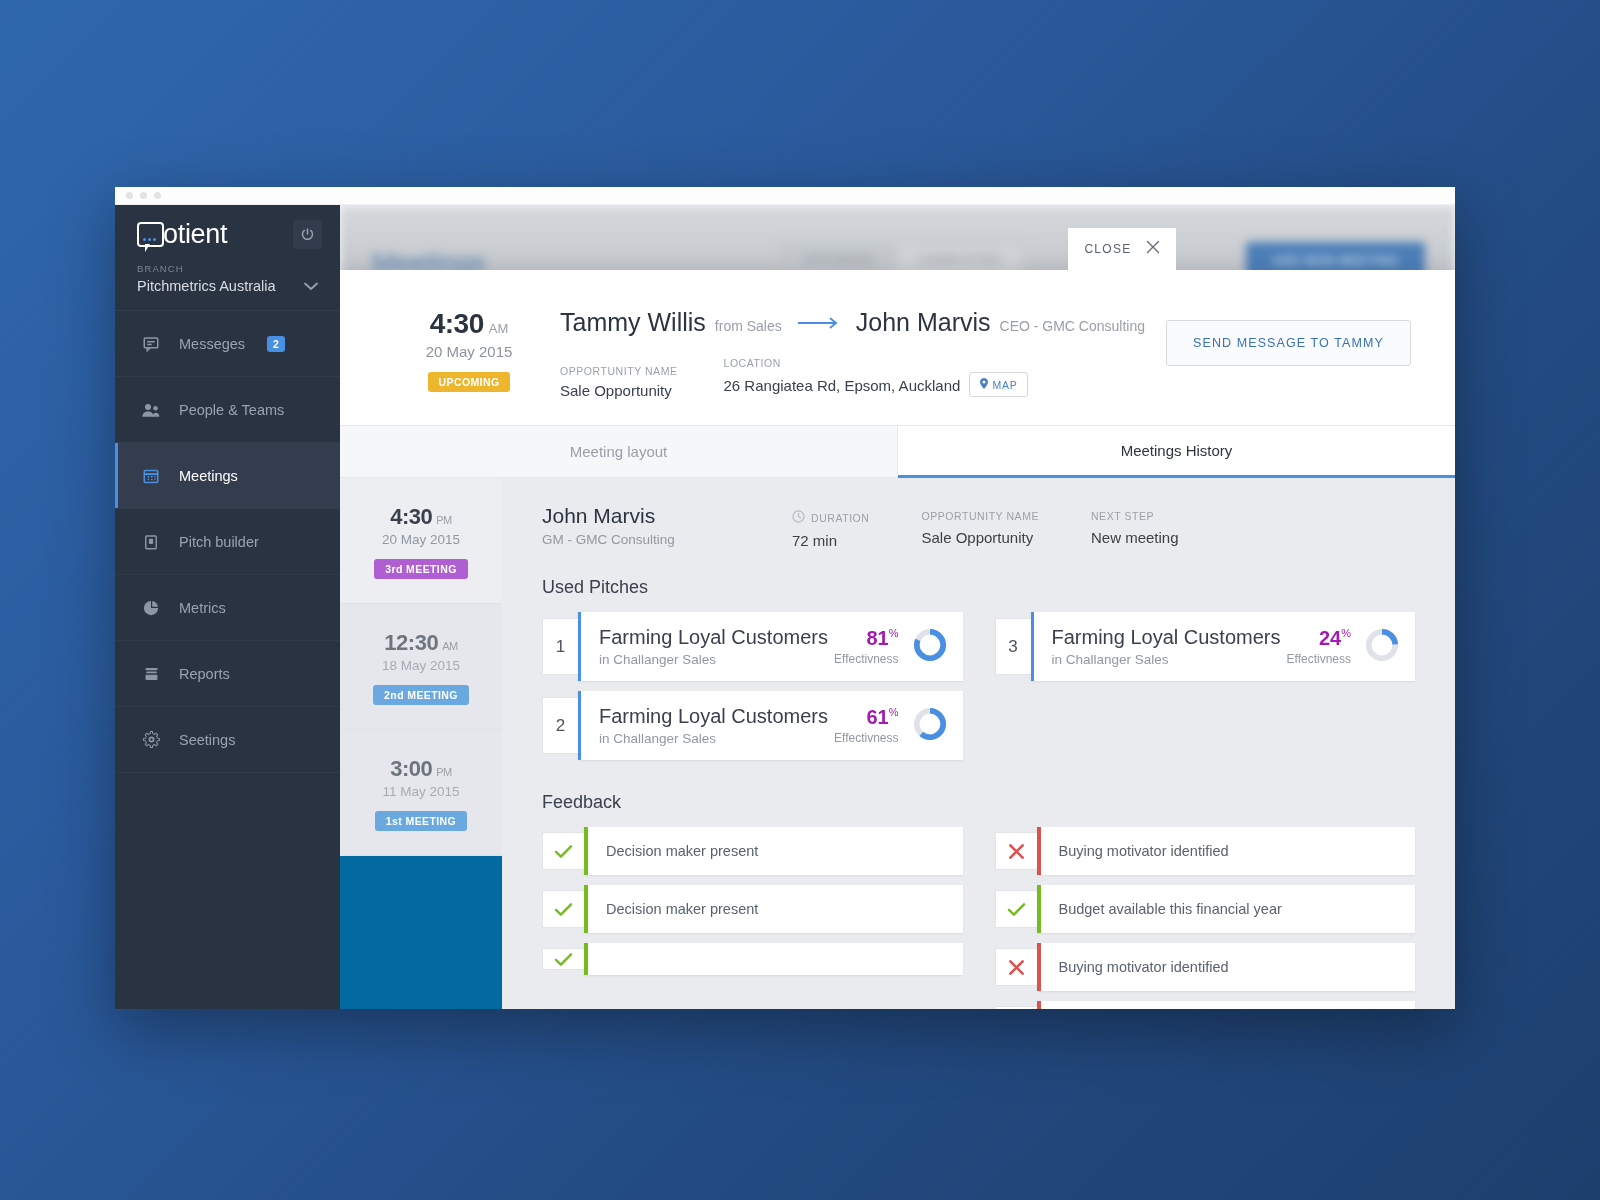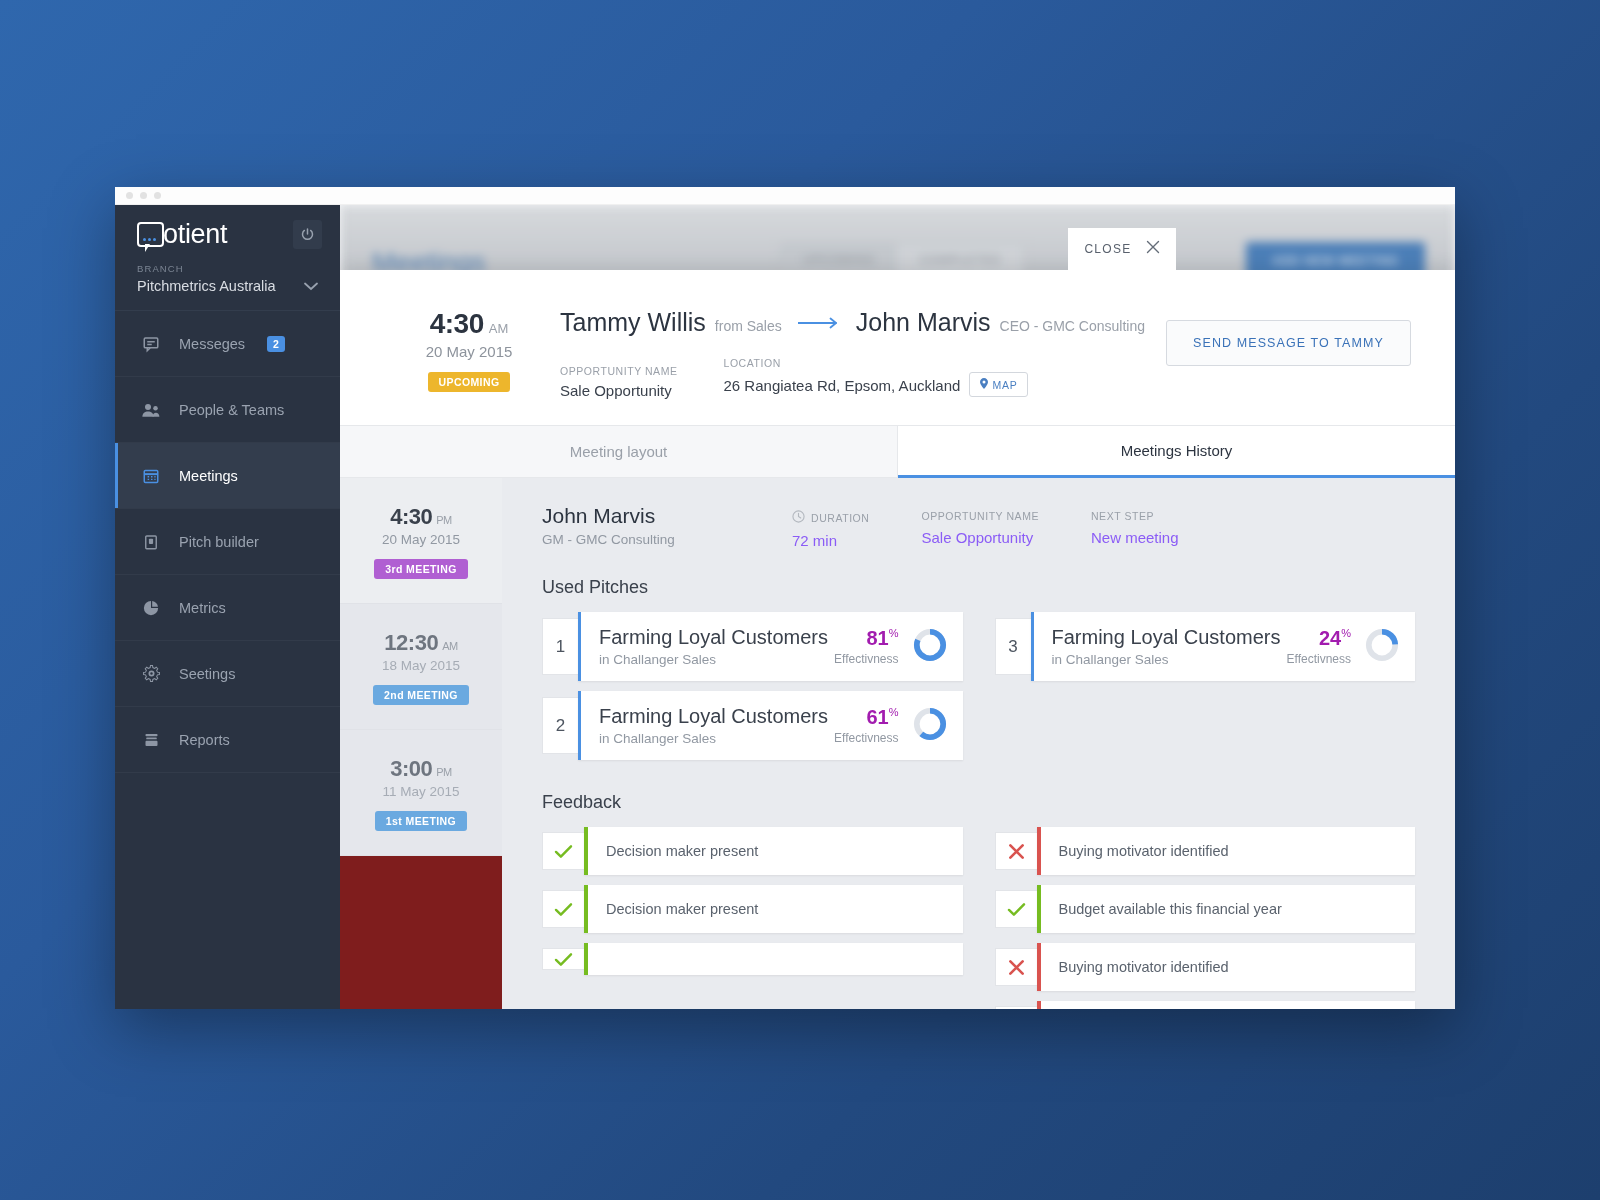--- a/index.html
+++ b/index.html
@@ -190,39 +190,39 @@
   }
   .mtab:last-child { border-right: none; }
   .mtab.active {
     background: #ffffff; color: #2c3440;
     border-bottom: 3px solid #4a90e2;
   }
 
   
   #modal-body { flex: 1; display: flex; overflow: hidden; background: #e9ebef; }
 
-  #history-rail { width: 162px; flex: 0 0 162px; background: #7f1d1d; }
+  #history-rail { width: 162px; flex: 0 0 162px; background: #0369a1; }
   .hist-item { text-align: center; padding: 26px 8px 24px 8px; border-bottom: 1px solid #e0e2e7; }
   .hist-item.sel { background: #eceef1; }
   .hist-item.dim { background: #e5e7ec; }
   .hist-time { font-size: 22px; font-weight: bold; color: #3a414c; letter-spacing: -.5px; }
   .hist-time.muted { color: #6e757f; }
   .hist-time .ampm { font-size: 11px; font-weight: normal; color: #9aa0a9; margin-left: 4px; }
   .hist-date { font-size: 13.5px; color: #9198a2; margin-top: 2px; }
   .hist-item.dim .hist-date { color: #a6acb5; }
 
   #detail-pane { flex: 1; padding: 0; overflow: hidden; }
 
   #detail-summary { display: flex; align-items: flex-start; padding: 26px 40px 22px 40px; }
   .ds-person { width: 250px; }
   .ds-name { font-size: 21px; color: #2c3440; font-weight: 300; }
   .ds-role { font-size: 13.5px; color: #9198a2; margin-top: 4px; }
   .ds-block { margin-right: 52px; padding-top: 6px; }
   .ds-label { font-size: 10.5px; letter-spacing: .55px; color: #9aa0a9; margin-bottom: 7px; display: flex; align-items: center; gap: 6px; }
-  .ds-value { font-size: 15px; color: #8b5cf6; }
+  .ds-value { font-size: 15px; color: #404040; }
   .clock-ico { color: #b3b8bf; }
 
   .section-title { font-size: 18px; color: #3a414c; font-weight: 300; padding: 6px 40px 14px 40px; }
 
   .grid2 { display: flex; gap: 32px; padding: 0 40px; }
   .col { flex: 1; }
 
   
   .pitch-row { display: flex; align-items: stretch; margin-bottom: 10px; }
   .pitch-num {
@@ -358,37 +358,37 @@
           <svg width="18" height="18" viewBox="0 0 24 24" fill="currentColor">
               <path d="M12 2.5 a9.5 9.5 0 1 0 9.5 9.5 L12 12 Z"></path>
               <path d="M13.6 2.7 a9.5 9.5 0 0 1 7.7 7.7 L13.6 10.4 Z"></path>
             </svg>
         </span>
         <span>Metrics</span>
       </div>
 
       <div class="nav-item">
         <span class="nav-ico">
-          <svg width="19" height="19" viewBox="0 0 24 24" fill="currentColor">
-              <path d="M12 8.2 a3.8 3.8 0 1 0 0 7.6 a3.8 3.8 0 0 0 0-7.6 z M12 10.4 a1.6 1.6 0 1 1 0 3.2 a1.6 1.6 0 0 1 0-3.2 z"></path>
-              <path d="M10.7 2 h2.6 l.4 2.5 2.2 1 2.1-1.4 1.9 1.9 -1.4 2.1 1 2.2 2.5 .4 v2.6 l-2.5 .4 -1 2.2 1.4 2.1 -1.9 1.9 -2.1-1.4 -2.2 1 -.4 2.5 h-2.6 l-.4-2.5 -2.2-1 -2.1 1.4 -1.9-1.9 1.4-2.1 -1-2.2 -2.5-.4 v-2.6 l2.5-.4 1-2.2 -1.4-2.1 1.9-1.9 2.1 1.4 2.2-1 z" fill="none" stroke="currentColor" stroke-width="1.3"></path>
-            </svg>
-        </span>
-        <span>Seetings</span>
-      </div>
-
-      <div class="nav-item">
-        <span class="nav-ico">
           <svg width="19" height="18" viewBox="0 0 24 24" fill="currentColor">
               <rect x="4" y="4" width="16" height="3" rx="1"></rect>
               <rect x="5" y="8.5" width="14" height="2.6" rx=".8"></rect>
               <rect x="4" y="13" width="16" height="7" rx="1.2"></rect>
             </svg>
         </span>
         <span>Reports</span>
+      </div>
+
+      <div class="nav-item">
+        <span class="nav-ico">
+          <svg width="19" height="19" viewBox="0 0 24 24" fill="currentColor">
+              <path d="M12 8.2 a3.8 3.8 0 1 0 0 7.6 a3.8 3.8 0 0 0 0-7.6 z M12 10.4 a1.6 1.6 0 1 1 0 3.2 a1.6 1.6 0 0 1 0-3.2 z"></path>
+              <path d="M10.7 2 h2.6 l.4 2.5 2.2 1 2.1-1.4 1.9 1.9 -1.4 2.1 1 2.2 2.5 .4 v2.6 l-2.5 .4 -1 2.2 1.4 2.1 -1.9 1.9 -2.1-1.4 -2.2 1 -.4 2.5 h-2.6 l-.4-2.5 -2.2-1 -2.1 1.4 -1.9-1.9 1.4-2.1 -1-2.2 -2.5-.4 v-2.6 l2.5-.4 1-2.2 -1.4-2.1 1.9-1.9 2.1 1.4 2.2-1 z" fill="none" stroke="currentColor" stroke-width="1.3"></path>
+            </svg>
+        </span>
+        <span>Seetings</span>
       </div>
     </nav>
 
     <div id="main-area">
 
       <div id="blurred-page">
         <div class="bp-topbar"></div>
         <div class="bp-title">Meetings</div>
         <div class="bp-seg">
           <div class="on">UPCOMING</div>

